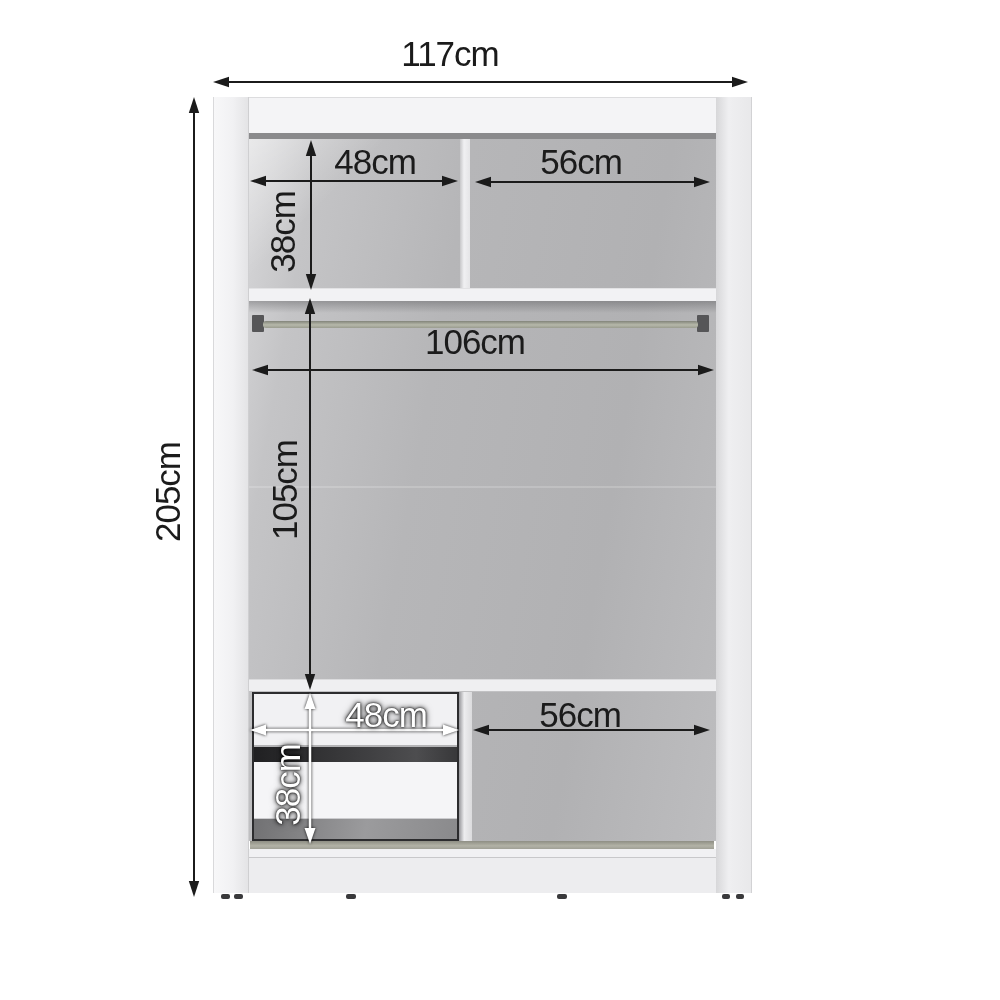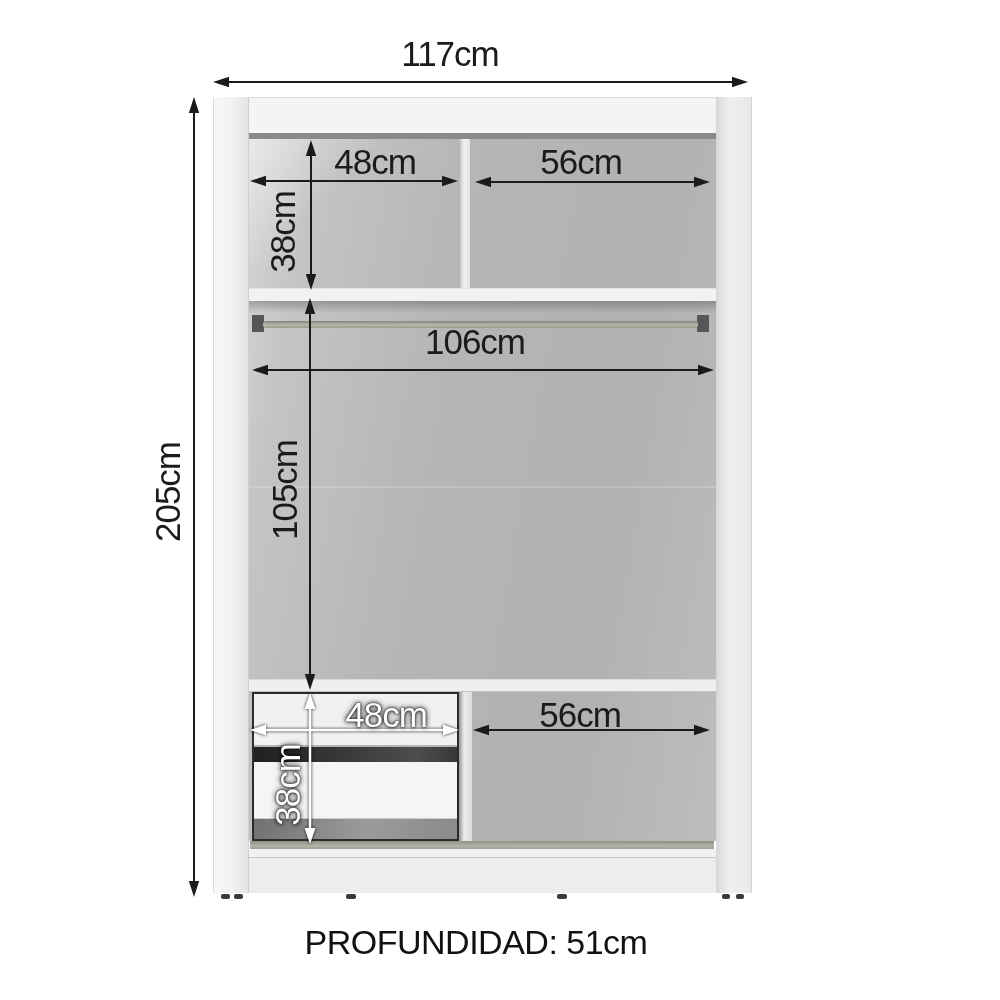--- a/index.html
+++ b/index.html
@@ -170,14 +170,13 @@
   <div class="dim-label rot" style="left:167px;top:492px;">205cm</div>
   <div class="dim-label" style="left:375px;top:161px;">48cm</div>
   <div class="dim-label" style="left:581px;top:161px;">56cm</div>
   <div class="dim-label rot" style="left:282px;top:232px;">38cm</div>
   <div class="dim-label" style="left:475px;top:341px;">106cm</div>
   <div class="dim-label rot" style="left:284px;top:490px;">105cm</div>
   <div class="dim-label white" style="left:386px;top:714px;">48cm</div>
   <div class="dim-label" style="left:580px;top:714px;">56cm</div>
   <div class="dim-label white rot" style="left:287px;top:785px;">38cm</div>
 
-  <div class="depth-label">PROFUNDIDAD: 51cm</div>
 </div>
 
 </body></html>

